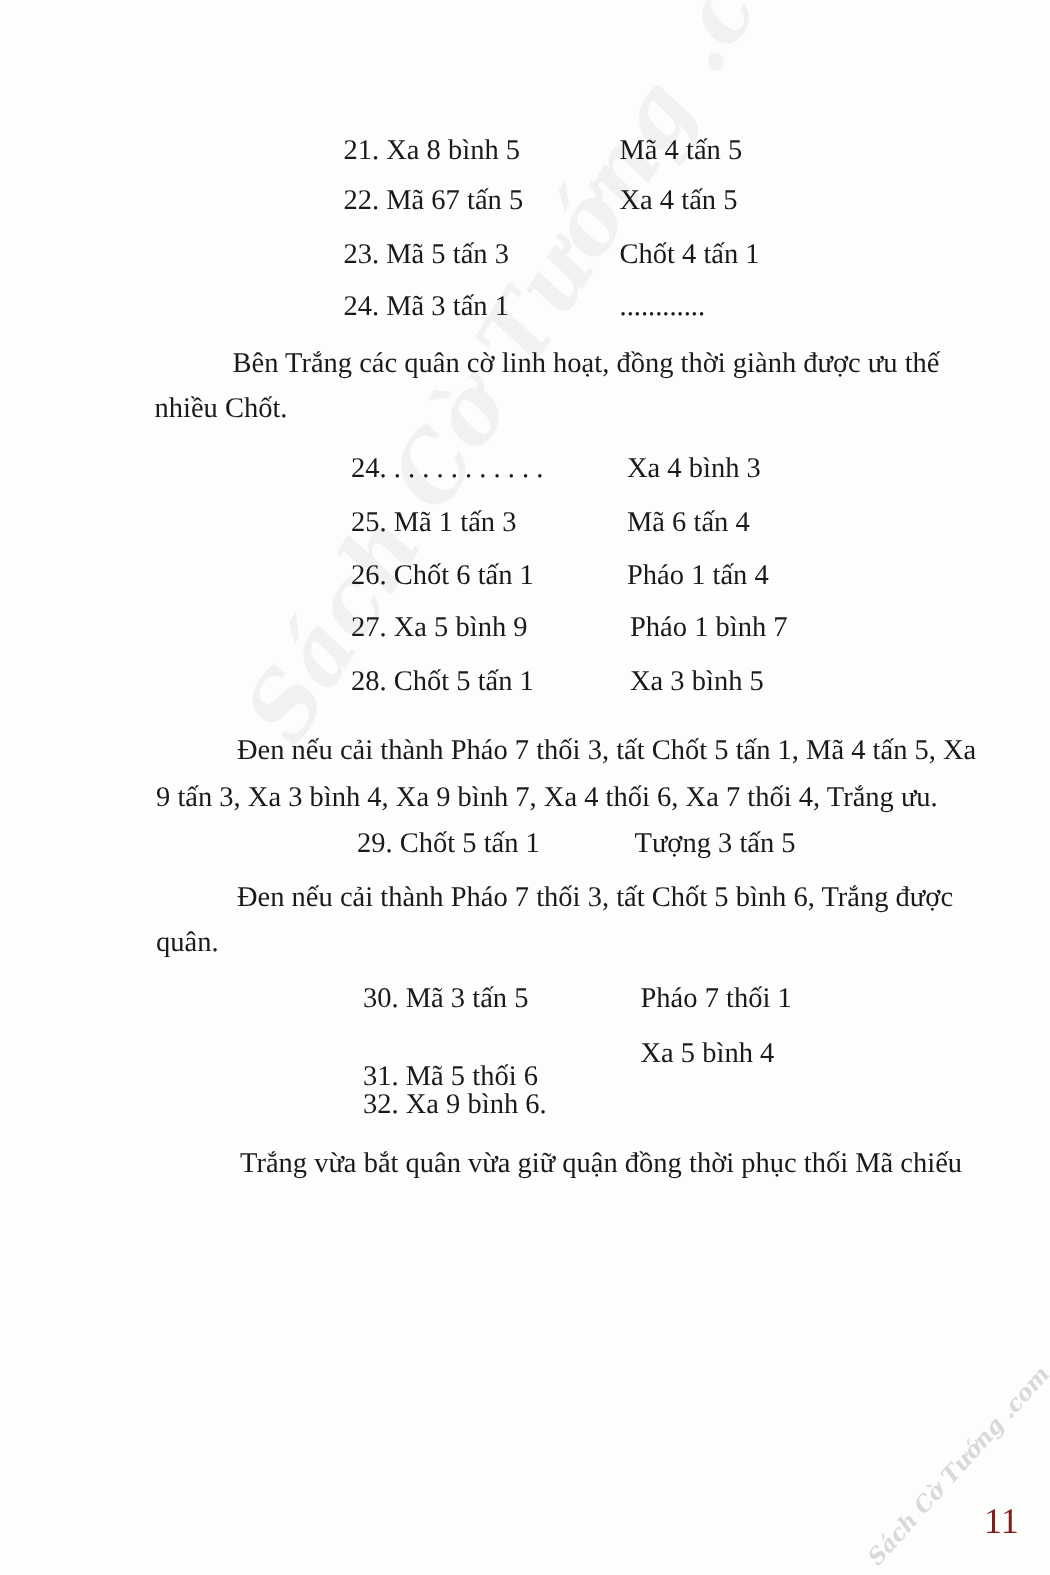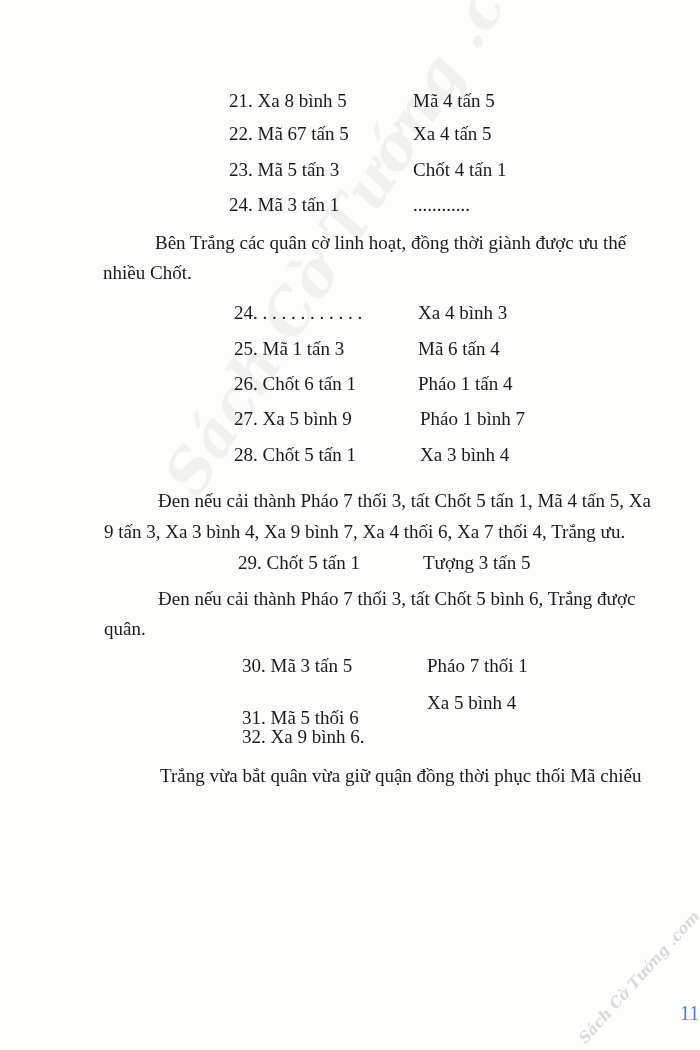--- a/index.html
+++ b/index.html
@@ -62,24 +62,24 @@
     }
     .para {
       position: absolute;
       font-size: 19px;
       line-height: 36px;
       white-space: normal;
       text-align: justify;
     }
     .page-number {
       position: absolute;
-      left: 680px;
+      left: 656px;
       top: 1002px;
-      font-size: 20px;
-      color: #3b82f6;
+      font-size: 24px;
+      color: #7f1d1d;
     }
   </style>
 </head>
 <body>
 
 <div class="page">
 
   <div class="watermark">Sách Cờ Tướng .com</div>
 
   <div class="move-row" style="left:229px; top:89px;">
@@ -113,21 +113,21 @@
   <div class="move-row" style="left:234px; top:372px;">
     <span class="col" style="left:0;">26. Chốt 6 tấn 1</span>
     <span class="col" style="left:184px;">Pháo 1 tấn 4</span>
   </div>
   <div class="move-row" style="left:234px; top:407px;">
     <span class="col" style="left:0;">27. Xa 5 bình 9</span>
     <span class="col" style="left:186px;">Pháo 1 bình 7</span>
   </div>
   <div class="move-row" style="left:234px; top:443px;">
     <span class="col" style="left:0;">28. Chốt 5 tấn 1</span>
-    <span class="col" style="left:186px;">Xa 3 bình 4</span>
+    <span class="col" style="left:186px;">Xa 3 bình 5</span>
   </div>
 
   <div class="para" style="left:158px; top:486px; width:540px; line-height:30px;">Đen nếu cải thành Pháo 7 thối 3, tất Chốt 5 tấn 1, Mã 4 tấn 5, Xa</div>
   <div class="para" style="left:104px; top:517px; width:590px; line-height:30px;">9 tấn 3, Xa 3 bình 4, Xa 9 bình 7, Xa 4 thối 6, Xa 7 thối 4, Trắng ưu.</div>
 
   <div class="move-row" style="left:238px; top:551px;">
     <span class="col" style="left:0;">29. Chốt 5 tấn 1</span>
     <span class="col" style="left:185px;">Tượng 3 tấn 5</span>
   </div>
 

